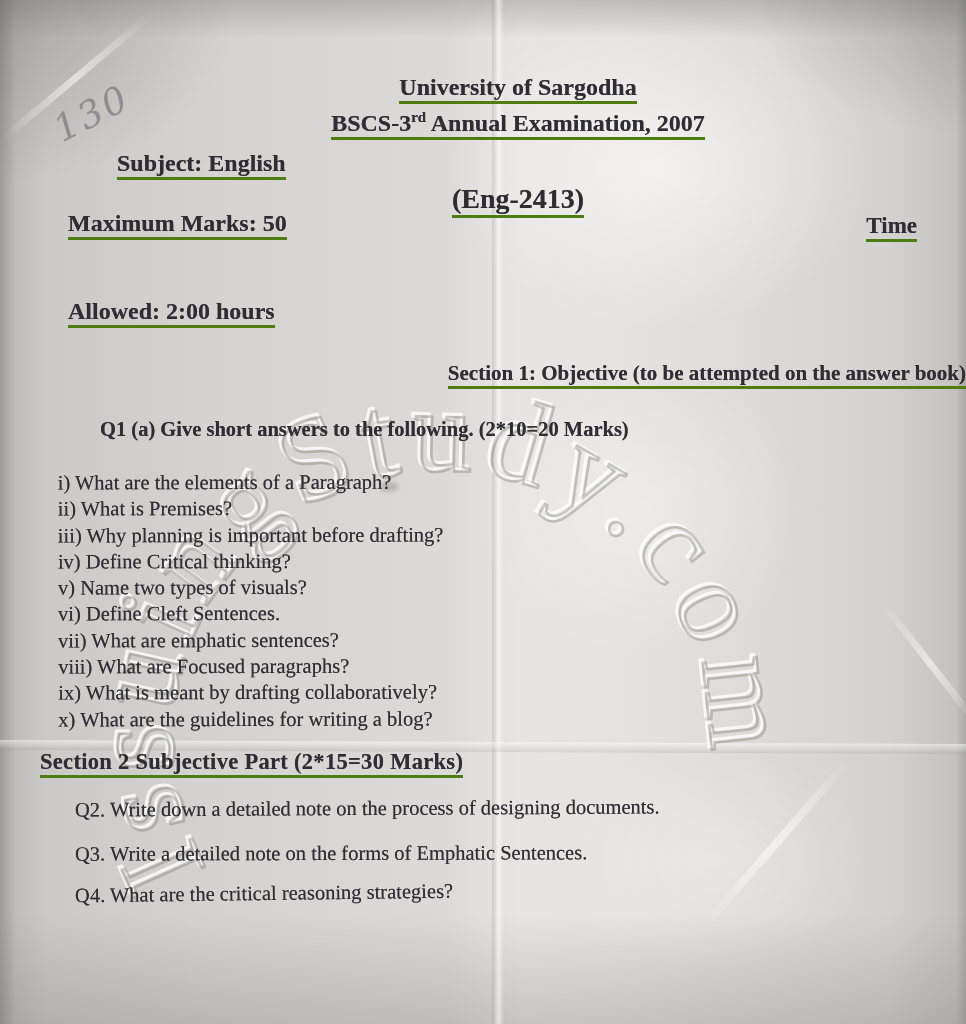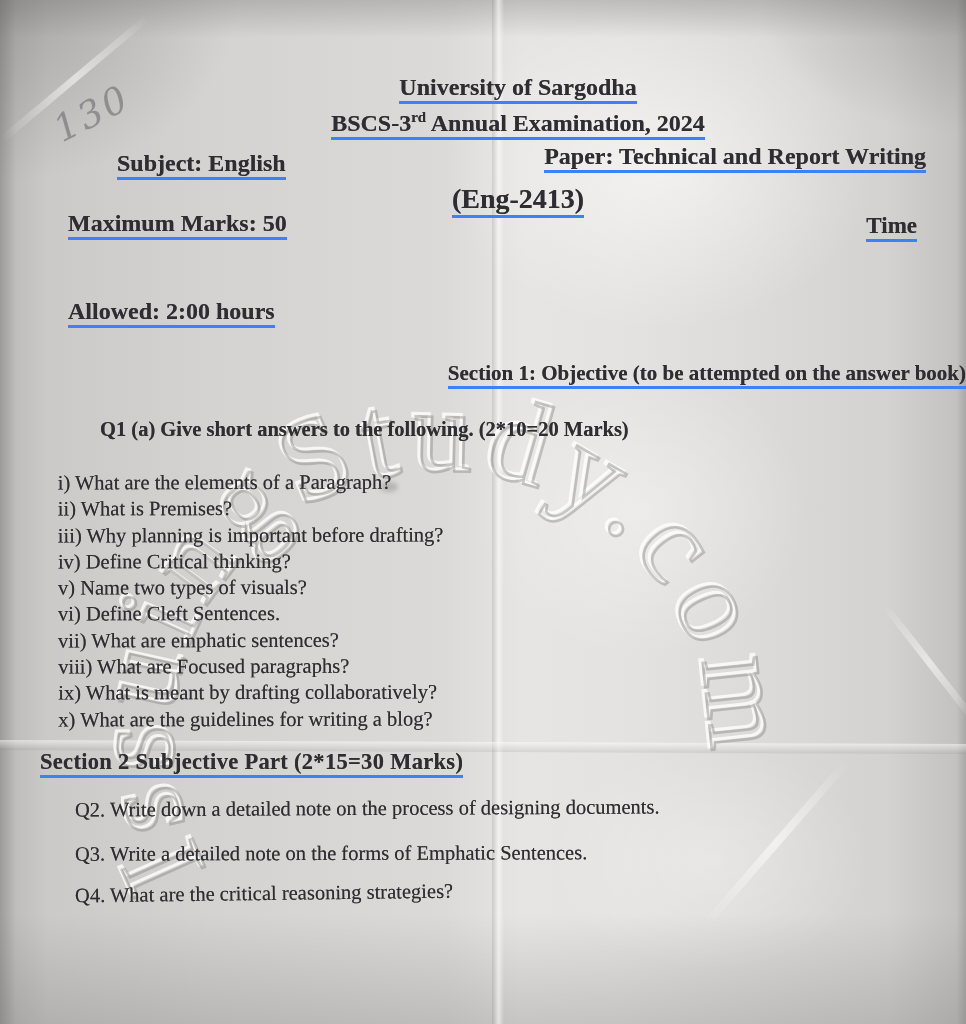--- a/index.html
+++ b/index.html
@@ -41,21 +41,21 @@
   .smudge{left:380px;top:482px;width:18px;height:10px;border-radius:50%;
     background:rgba(90,90,88,.28);filter:blur(2px);}
   
   .watermark{position:absolute;left:0;top:0;pointer-events:none;}
   .watermark text{font-family:"Liberation Serif",serif;font-size:118px;letter-spacing:10px;fill:none;}
   .wm-white{stroke:rgba(255,255,255,.78);stroke-width:3;}
   .wm-gray{stroke:rgba(126,124,118,.40);stroke-width:2.6;}
   
   .ink{position:absolute;white-space:nowrap;text-shadow:0 0 .6px rgba(46,45,49,.65);}
   .b{font-weight:bold;}
-  .ul{border-bottom:3px solid #3b82f6;padding-bottom:1px;}
+  .ul{border-bottom:3px solid #4d7c0f;padding-bottom:1px;}
   .centerband{left:70px;right:0;text-align:center;}
   .t-univ{top:74px;font-size:24px;}
   .t-exam{top:109px;font-size:24px;}
   .t-exam sup{font-size:.62em;vertical-align:super;}
   .t-subject{left:88px;top:150px;font-size:24px;margin-left:29px;}
   .t-paper{right:40px;top:143px;font-size:24px;}
   .t-code{top:183px;font-size:28px;}
   .t-marks{left:68px;top:210px;font-size:24px;}
   .t-time{right:49px;top:213px;font-size:23px;}
   .t-allowed{left:68px;top:254px;font-size:24px;margin-top:44px;}
@@ -103,25 +103,24 @@
     </text>
     <text class="wm-gray">
       <textPath href="#wmarc" startOffset="3%">IssuingStudy.com</textPath>
     </text>
   </svg>
 
   <div class="ink handwrite">130</div>
 
   <div class="ink centerband t-univ"><span class="b ul">University of Sargodha</span></div>
 
-  <div class="ink centerband t-exam"><span class="b ul"><span>BSCS-3</span><sup>rd</sup><span> Annual Examination, 2024</span></span></div>
+  <div class="ink centerband t-exam"><span class="b ul"><span>BSCS-3</span><sup>rd</sup><span> Annual Examination, 2007</span></span></div>
 
   <div class="ink t-subject"><span class="b ul">Subject: English</span></div>
 
-  <div class="ink t-paper"><span class="b ul">Paper: Technical and Report Writing</span></div>
 
   <div class="ink centerband t-code"><span class="b ul">(Eng-2413)</span></div>
 
   <div class="ink t-marks"><span class="b ul">Maximum Marks: 50</span></div>
 
   <div class="ink t-time"><span class="b ul">Time</span></div>
 
   <div class="ink t-allowed"><span class="b ul">Allowed: 2:00 hours</span></div>
 
 

